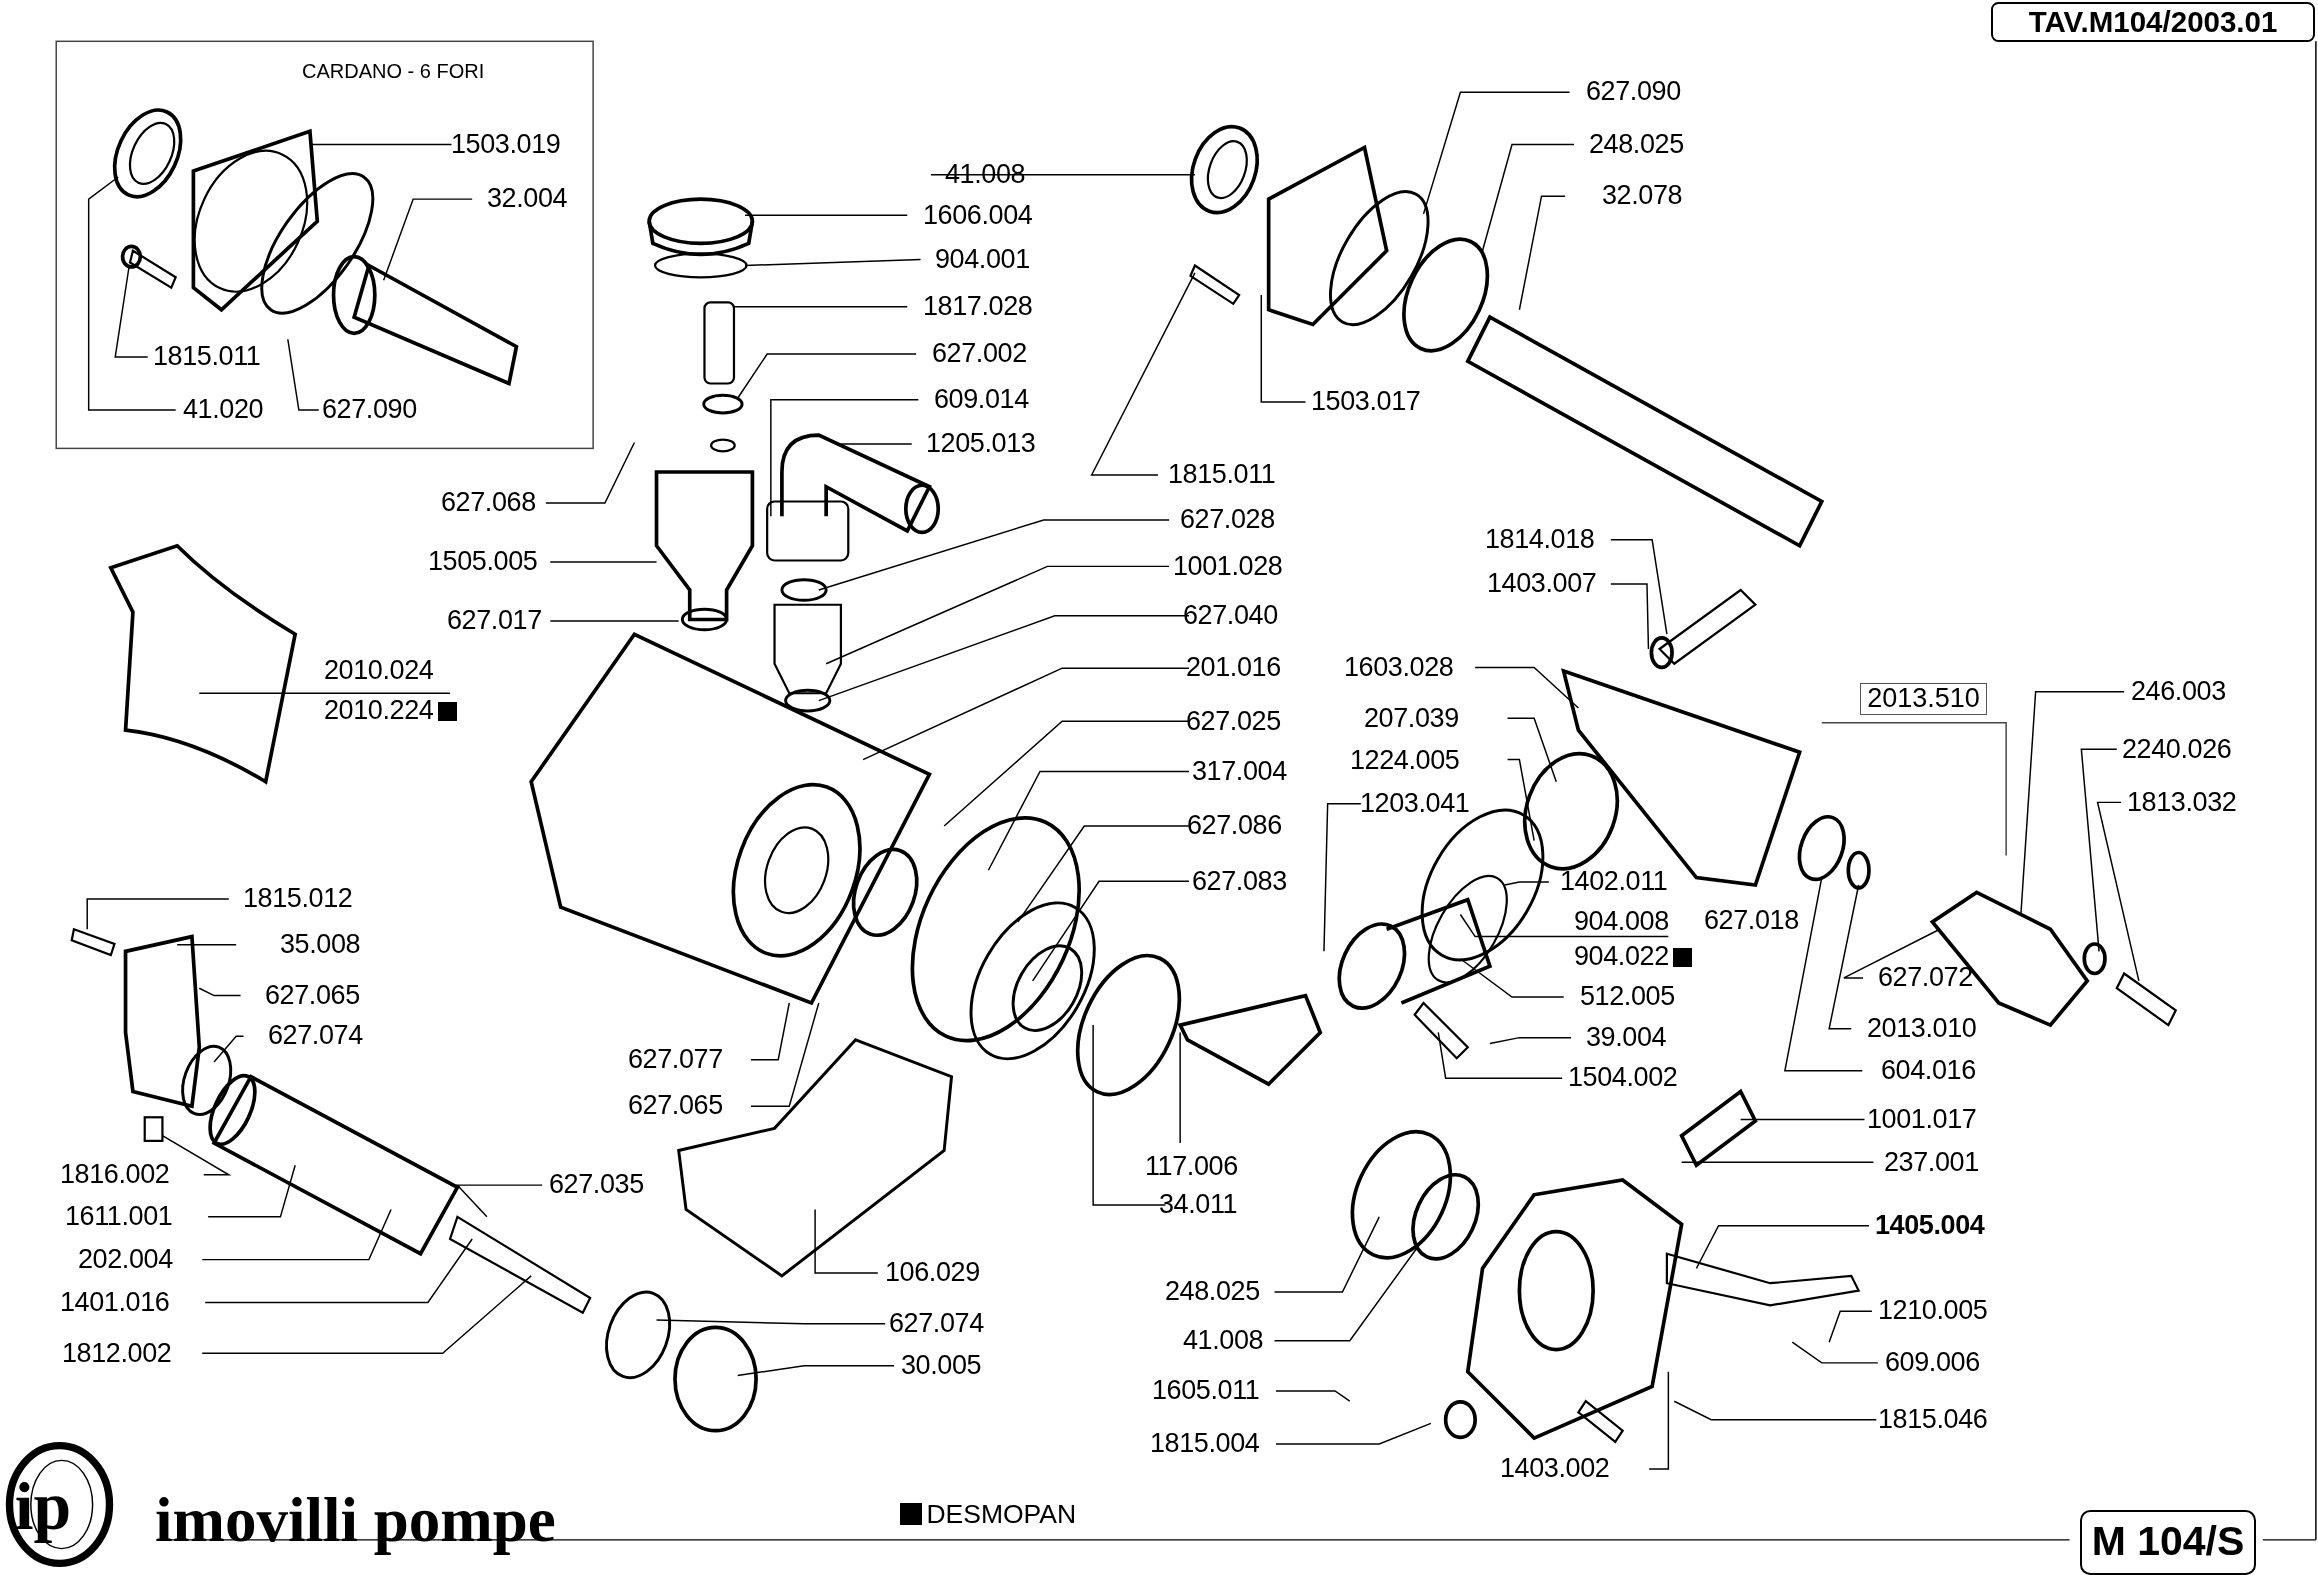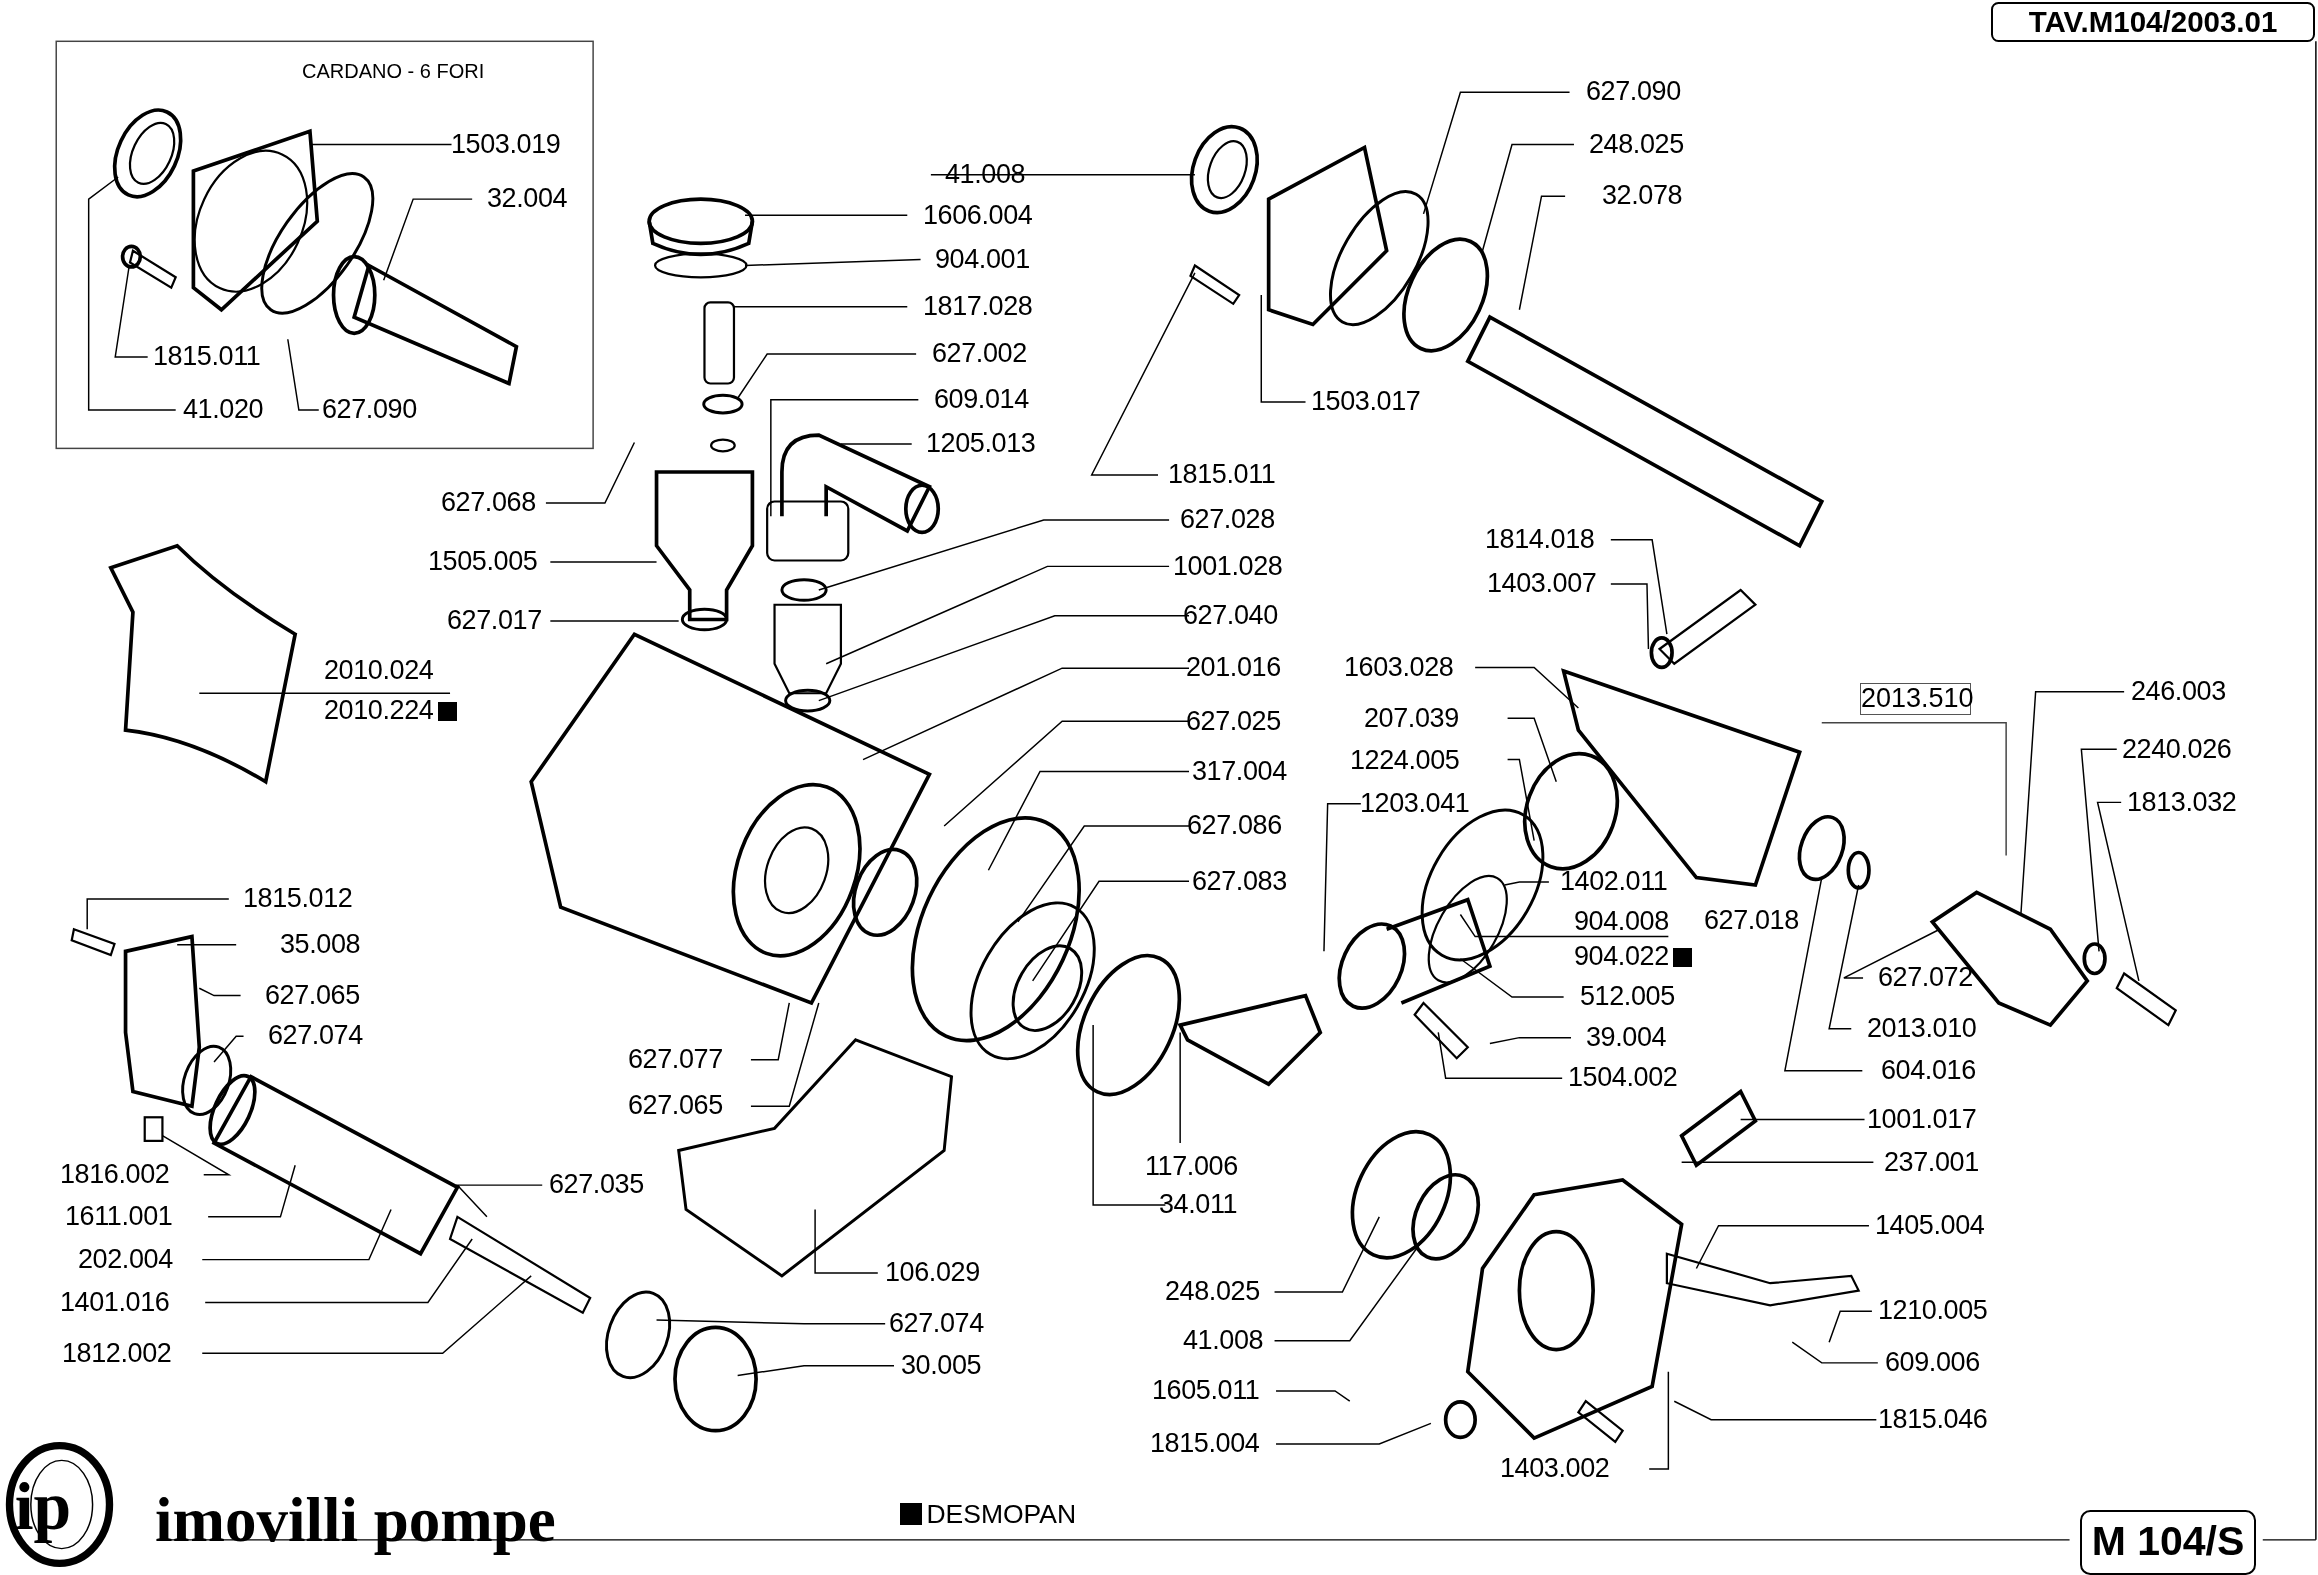--- a/index.html
+++ b/index.html
@@ -2,21 +2,21 @@
 <html style="font-size:11.8px"><head>
 <meta charset="utf-8">
 <style>
   html,body{margin:0;padding:0;background:#fff;}
   body{width:2319px;height:1576px;position:relative;overflow:hidden;font-family:"Liberation Sans",sans-serif;color:#000;}
   #art{position:absolute;left:0;top:0;width:2319px;height:1576px;}
   .lbl{position:absolute;font-size:27px;line-height:29.5px;white-space:nowrap;letter-spacing:-0.4px;}
   .sq{display:inline-block;width:19px;height:19px;background:#000;margin-left:4.4px;vertical-align:-1.5px;}
   .tav{position:absolute;left:1991px;top:1.5px;width:324px;height:40px;border:2.2px solid #000;border-radius:7.4px;box-sizing:border-box;font-weight:bold;font-size:29.5px;line-height:35px;text-align:center;}
   .model{position:absolute;left:2080px;top:1510px;width:176px;height:65px;border:2.9px solid #000;border-radius:10.3px;box-sizing:border-box;font-weight:bold;font-size:41px;line-height:59px;text-align:center;}
-  .boxlabel{position:absolute;left:1860px;top:683px;width:111px;height:32px;border:1.5px solid #555;box-sizing:border-box;font-size:27px;line-height:29.5px;text-align:center;}
+  .boxlabel{position:absolute;left:1860px;top:683px;width:127px;height:32px;border:1.5px solid #555;box-sizing:border-box;font-size:27px;line-height:29.5px;text-align:center;}
   .cardtitle{position:absolute;left:302px;top:60px;font-size:20px;}
   .brand{position:absolute;left:155px;top:1464px;font-family:"Liberation Serif",serif;font-weight:bold;font-size:63px;line-height:59px;margin-top:27px;}
   .logo{position:absolute;left:4.4px;top:1442px;width:111px;height:125px;}
   .desmopan{position:absolute;left:900px;top:1499px;font-size:26.5px;}
   .desmopan .sq{width:22px;height:22px;margin:0 4.4px 0 0;}
 </style>
 </head>
 <body>
 
 <svg id="art" viewBox="0 0 3144 2137" fill="none" stroke="#000" stroke-width="5">
@@ -381,21 +381,21 @@
     <div class="lbl" style="left: 901px; top: 1351px;"><span>30.005</span></div>
     <div class="lbl" style="left: 1145px; top: 1152px;"><span>117.006</span></div>
     <div class="lbl" style="left: 1159px; top: 1190px;"><span>34.011</span></div>
     <div class="lbl" style="left: 1165px; top: 1277px;"><span>248.025</span></div>
     <div class="lbl" style="left: 1183px; top: 1326px;"><span>41.008</span></div>
     <div class="lbl" style="left: 1152px; top: 1376px;"><span>1605.011</span></div>
     <div class="lbl" style="left: 1150px; top: 1429px;"><span>1815.004</span></div>
     <div class="lbl" style="left: 1500px; top: 1454px;"><span>1403.002</span></div>
     <div class="lbl" style="left: 1867px; top: 1105px;"><span>1001.017</span></div>
     <div class="lbl" style="left: 1884px; top: 1148px;"><span>237.001</span></div>
-    <div class="lbl" style="left: 1875px; top: 1211px;"><span>1405.004</span></div>
+    <div class="lbl" style="left: 1875px; top: 1211px; font-weight: bold;"><span>1405.004</span></div>
     <div class="lbl" style="left: 1878px; top: 1296px;"><span>1210.005</span></div>
     <div class="lbl" style="left: 1885px; top: 1348px;"><span>609.006</span></div>
     <div class="lbl" style="left: 1878px; top: 1405px;"><span>1815.046</span></div>
   </div>
 
 <svg class="logo" viewBox="0 0 150 170">
   <ellipse cx="75" cy="85" rx="68" ry="80" fill="none" stroke="#000" stroke-width="10"></ellipse>
   <ellipse cx="78" cy="85" rx="42" ry="60" fill="none" stroke="#000" stroke-width="2"></ellipse>
   <text x="14" y="118" font-family="Liberation Serif, serif" font-weight="bold" font-size="92">ip</text>
 </svg>

